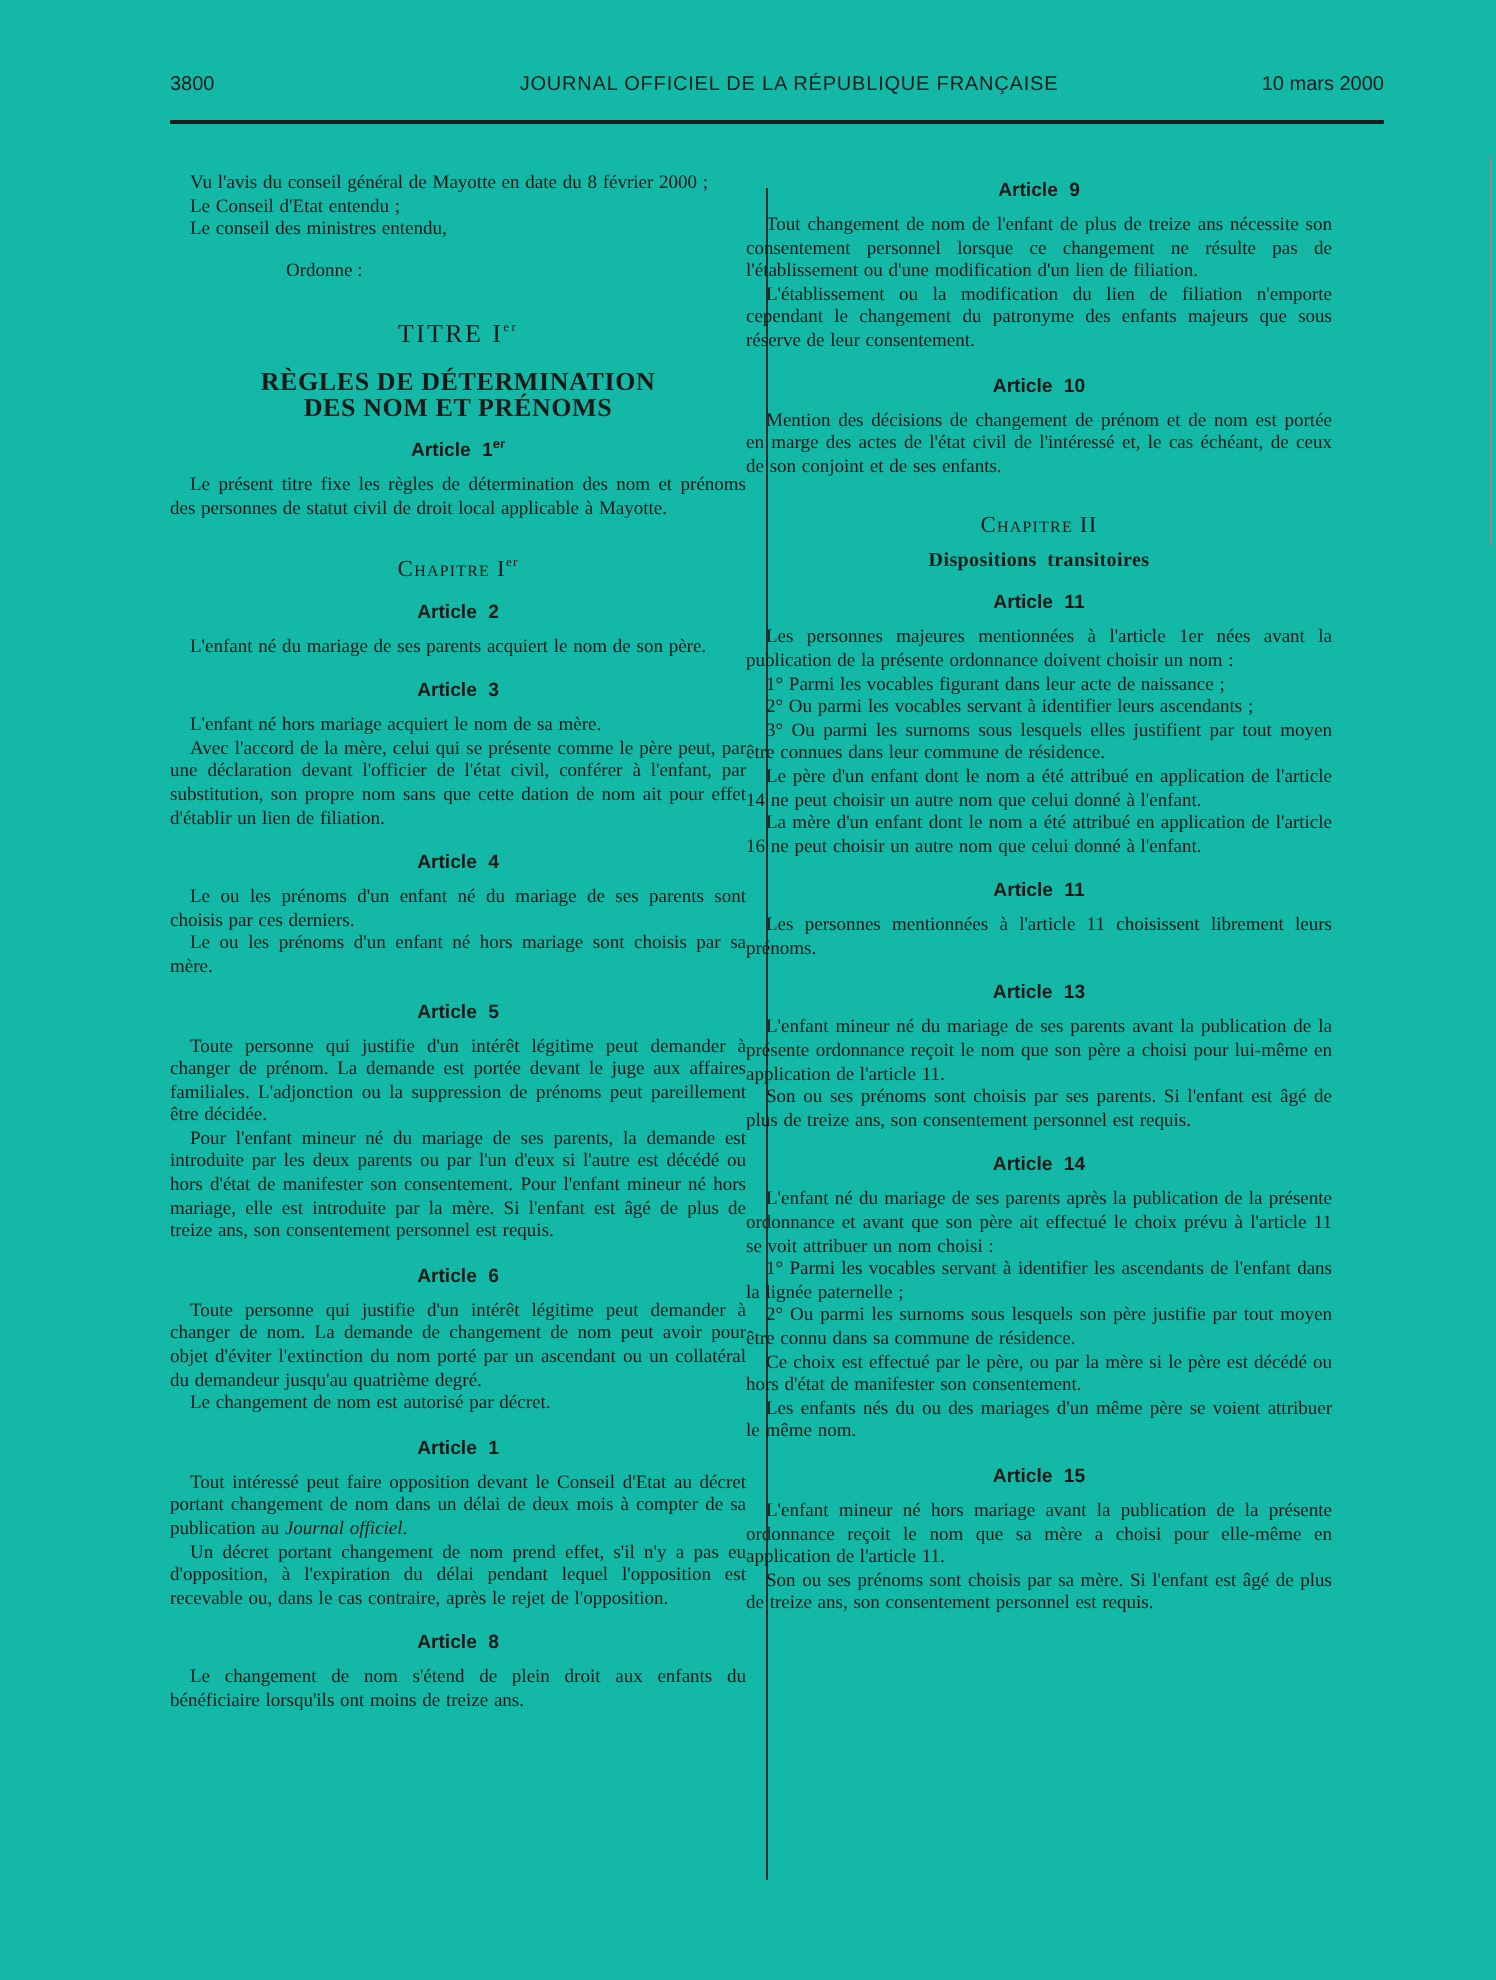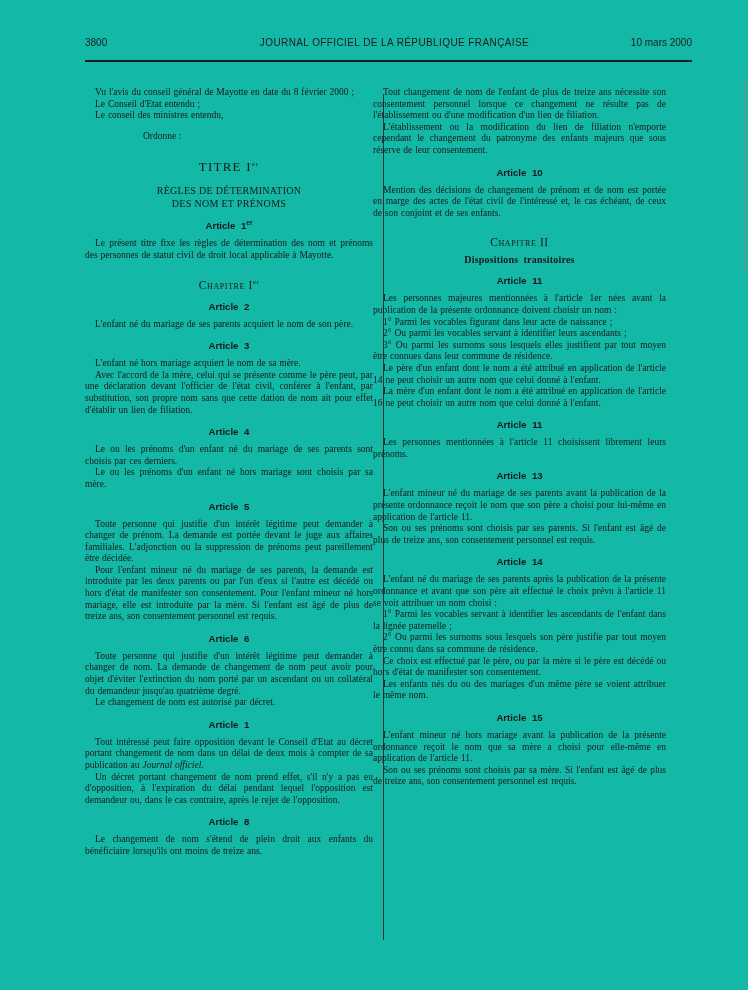--- a/index.html
+++ b/index.html
@@ -19,21 +19,21 @@
   .edge-mark{position:absolute;left:745px;top:78px;width:1px;height:195px;background:#8a8a88;}
   
   .cols{position:absolute;left:85px;top:87px;width:606px;display:flex;}
   .col-left{width:288px;}
   .col-right{width:293px;}
   
   .para{margin:0;font-size:9.5px;line-height:11.6px;text-align:justify;text-indent:10px;
         word-spacing:.5px;}
   .ordonne{margin:9px 0 10px 58px;font-size:9.5px;line-height:11.6px;}
   .titre-h{margin:17px 0 9px;text-align:center;font-size:13px;letter-spacing:1.2px;}
-  .titre-sub{margin:0 0 8px;text-align:center;font-weight:normal;font-size:10px;
+  .titre-sub{margin:0 0 8px;text-align:center;font-weight:bold;font-size:13px;
              line-height:13px;letter-spacing:.3px;}
   .article-h{margin:10px 0 7px;text-align:center;font-family:"Liberation Sans",sans-serif;
              font-weight:bold;font-size:9.6px;word-spacing:3px;}
   .chapitre-h{margin:17px 0 6px;text-align:center;font-size:11.5px;letter-spacing:.6px;}
   .sc{font-variant:small-caps;}
   .chapitre-sub{margin:0 0 9px;text-align:center;font-weight:bold;font-size:10px;
                 word-spacing:2.5px;letter-spacing:.2px;}
   sup{font-size:6.5px;vertical-align:super;line-height:0;}
   em{font-style:italic;}
 </style>
@@ -84,27 +84,28 @@
       <h3 class="article-h">Article 5</h3>
       <p class="para">Toute personne qui justifie d'un intérêt légitime peut demander à changer de prénom. La demande est portée devant le juge aux affaires familiales. L'adjonction ou la suppression de prénoms peut pareillement être décidée.</p>
       <p class="para">Pour l'enfant mineur né du mariage de ses parents, la demande est introduite par les deux parents ou par l'un d'eux si l'autre est décédé ou hors d'état de manifester son consentement. Pour l'enfant mineur né hors mariage, elle est introduite par la mère. Si l'enfant est âgé de plus de treize ans, son consentement personnel est requis.</p>
 
       <h3 class="article-h">Article 6</h3>
       <p class="para">Toute personne qui justifie d'un intérêt légitime peut demander à changer de nom. La demande de changement de nom peut avoir pour objet d'éviter l'extinction du nom porté par un ascendant ou un collatéral du demandeur jusqu'au quatrième degré.</p>
       <p class="para">Le changement de nom est autorisé par décret.</p>
 
       <h3 class="article-h">Article 1</h3>
       <p class="para"><span>Tout intéressé peut faire opposition devant le Conseil d'Etat au décret portant changement de nom dans un délai de deux mois à compter de sa publication au </span><em>Journal officiel</em><span>.</span></p>
-      <p class="para">Un décret portant changement de nom prend effet, s'il n'y a pas eu d'opposition, à l'expiration du délai pendant lequel l'opposition est demandeur ou, dans le cas contraire, après le rejet de l'opposition.</p>
+      <p class="para">Un décret portant changement de nom prend effet, s'il n'y a pas eu d'opposition, à l'expiration du délai pendant lequel l'opposition est recevable ou, dans le cas contraire, après le rejet de l'opposition.</p>
 
       <h3 class="article-h">Article 8</h3>
       <p class="para">Le changement de nom s'étend de plein droit aux enfants du bénéficiaire lorsqu'ils ont moins de treize ans.</p>
     </div>
 
     <div class="col-right">
+      <h3 class="article-h" style="margin-top:3px">Article 9</h3>
       <p class="para">Tout changement de nom de l'enfant de plus de treize ans nécessite son consentement personnel lorsque ce changement ne résulte pas de l'établissement ou d'une modification d'un lien de filiation.</p>
       <p class="para">L'établissement ou la modification du lien de filiation n'emporte cependant le changement du patronyme des enfants majeurs que sous réserve de leur consentement.</p>
 
       <h3 class="article-h">Article 10</h3>
       <p class="para">Mention des décisions de changement de prénom et de nom est portée en marge des actes de l'état civil de l'intéressé et, le cas échéant, de ceux de son conjoint et de ses enfants.</p>
 
       <div class="chapitre-h"><span class="sc">Chapitre II</span></div>
       <div class="chapitre-sub">Dispositions transitoires</div>
 
       <h3 class="article-h">Article 11</h3>

